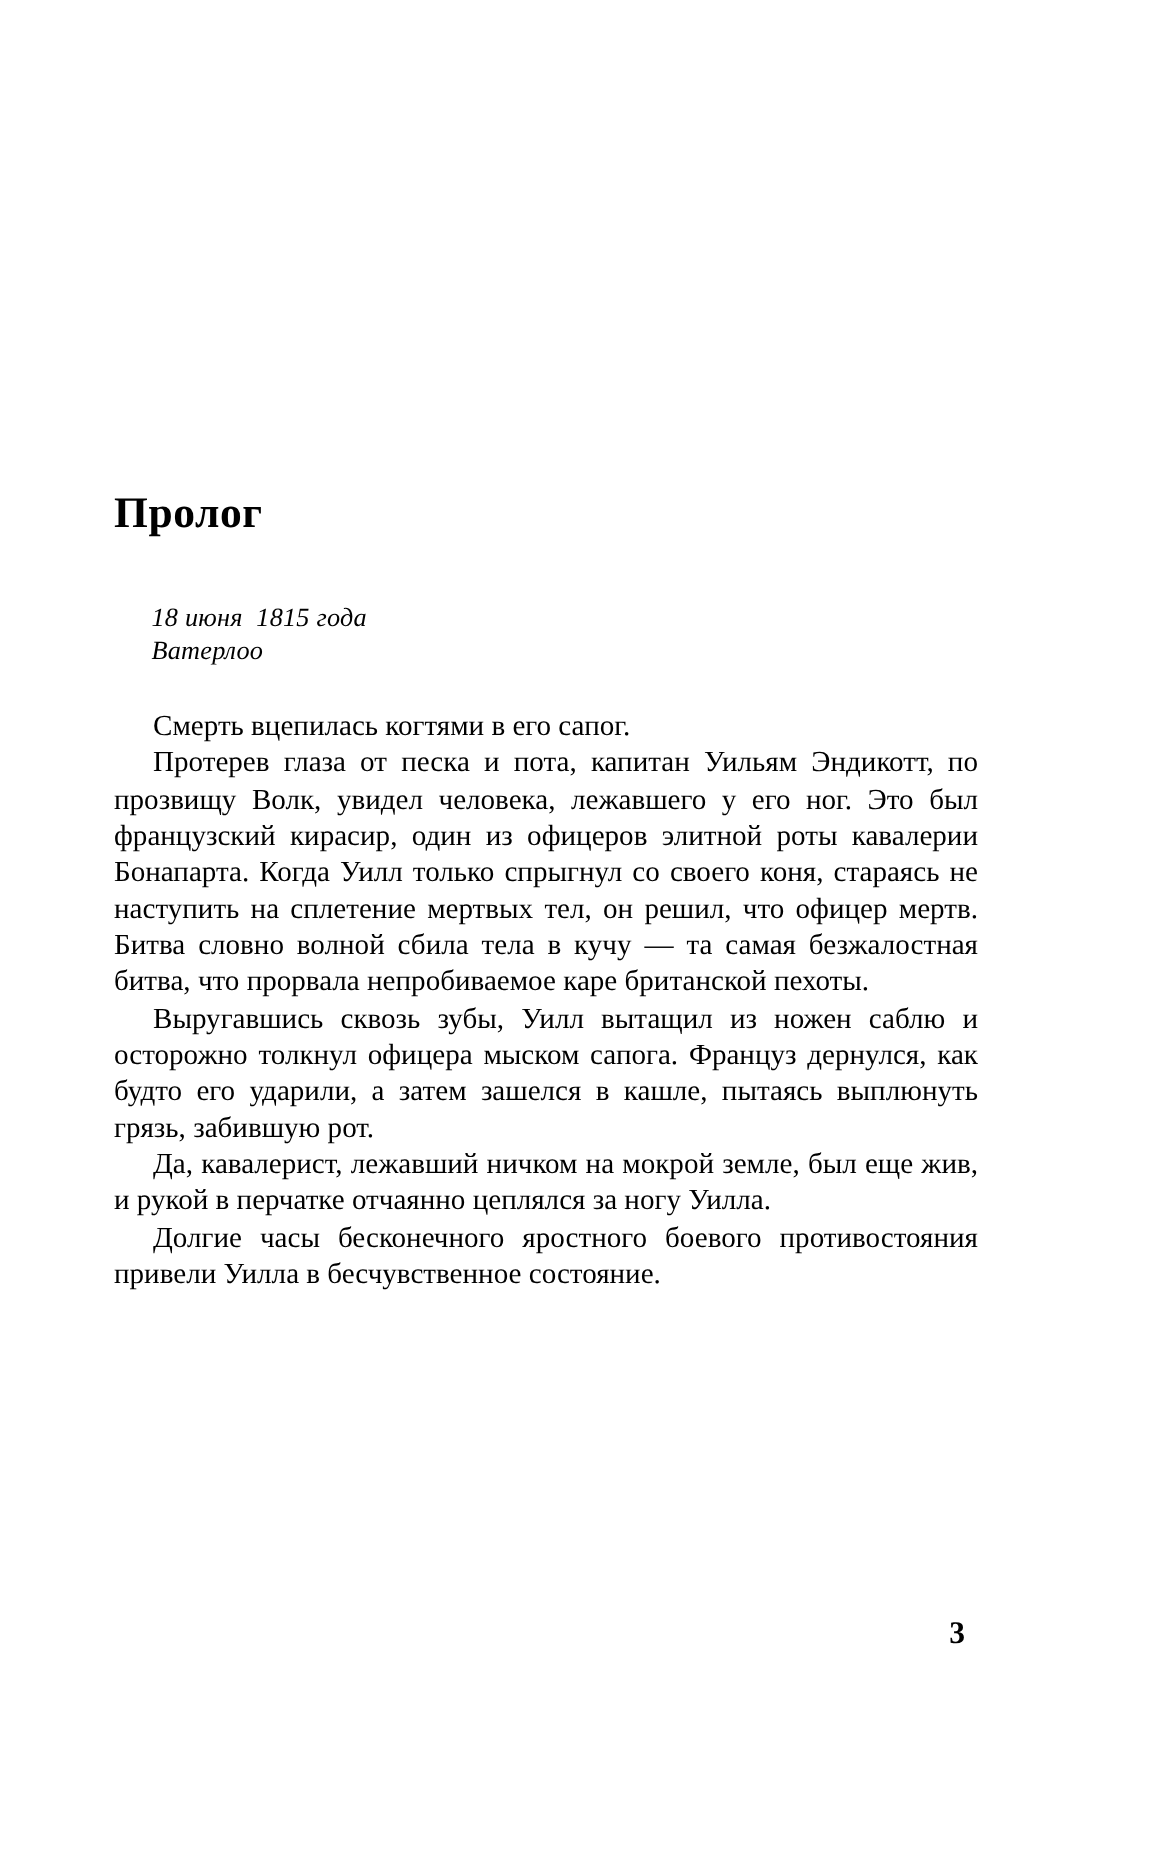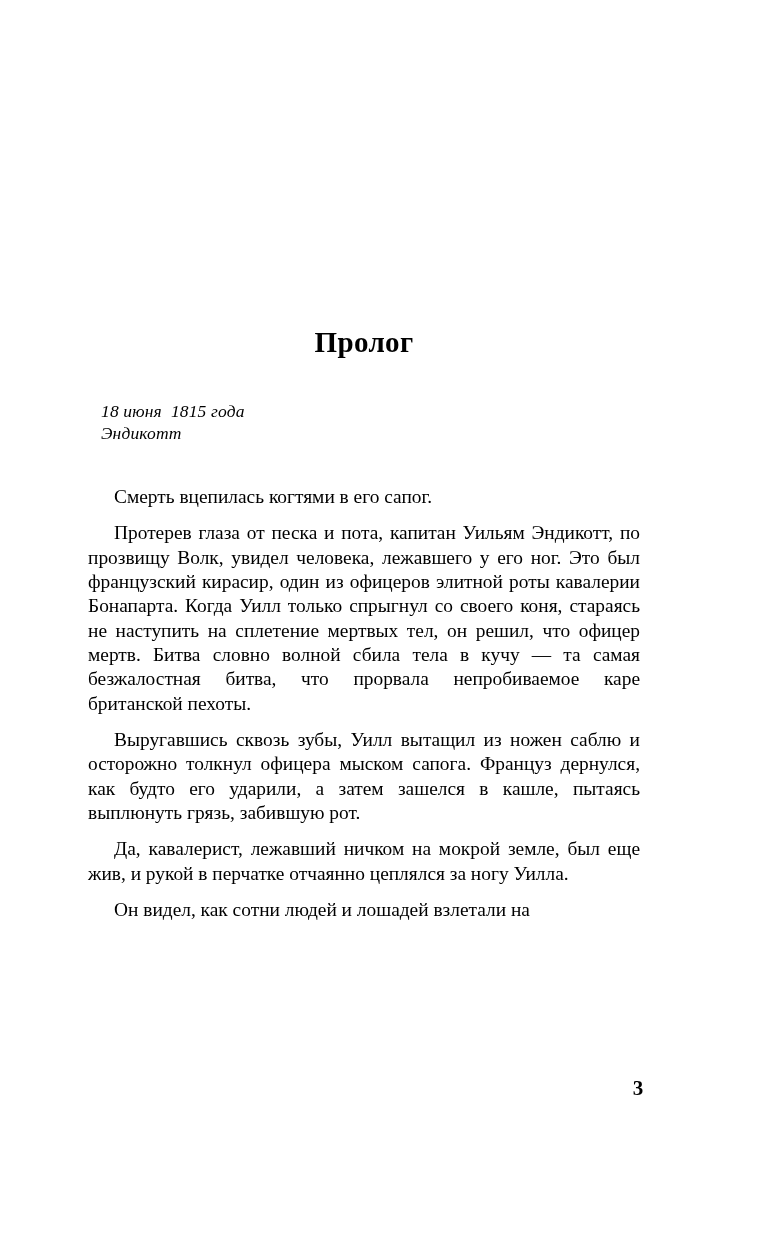--- a/index.html
+++ b/index.html
@@ -32,21 +32,20 @@
     top: 0;
     width: 576px;
   }
 
   
   .chapter-title {
     position: absolute;
     left: 0;
     top: 308px;
     width: 576px;
-    text-align: center;
     font-size: 29px;
     font-weight: bold;
     letter-spacing: 0.4px;
     line-height: 1.1;
   }
 
   
   .dateline {
     position: absolute;
     left: 25px;
@@ -69,21 +68,21 @@
     left: 0;
     top: 473px;
     width: 576px;
     font-size: 19.4px;
     line-height: 24.35px;
     text-align: justify;
     text-justify: inter-word;
     hyphens: manual;
   }
   .body-copy p {
-    margin: 12px;
+    margin: 0;
     text-indent: 26px;
     text-align: justify;
   }
   
   .body-copy p.last-line {
     text-align: left;
     text-indent: 26px;
   }
 
   
@@ -101,28 +100,28 @@
 <body>
 
 <div class="page">
 
   <div class="text-column">
 
     <h1 class="chapter-title">Пролог</h1>
 
     <div class="dateline">
       <span class="dateline-line">18 июня  1815 года</span>
-      <span class="dateline-line">Эндикотт</span>
+      <span class="dateline-line">Ватерлоо</span>
     </div>
 
     <div class="body-copy">
       <p>Смерть вцепилась когтями в его сапог.</p>
       <p>Протерев глаза от песка и пота, капитан Уильям Эндикотт, по прозвищу Волк, увидел человека, лежавшего у его ног. Это был французский кирасир, один из офицеров элитной роты кавалерии Бонапарта. Когда Уилл только спрыгнул со своего коня, стараясь не наступить на сплетение мертвых тел, он решил, что офицер мертв. Битва словно волной сбила тела в кучу — та самая безжалостная битва, что прорвала непробиваемое каре британской пехоты.</p>
       <p>Выругавшись сквозь зубы, Уилл вытащил из ножен саблю и осторожно толкнул офицера мыском сапога. Француз дернулся, как будто его ударили, а затем зашелся в кашле, пытаясь выплюнуть грязь, забившую рот.</p>
       <p>Да, кавалерист, лежавший ничком на мокрой земле, был еще жив, и рукой в перчатке отчаянно цеплялся за ногу Уилла.</p>
-      <p class="last-line">Он видел, как сотни людей и лошадей взлетали на</p>
+      <p>Долгие часы бесконечного яростного боевого противостояния привели Уилла в бесчувственное состояние.</p>
     </div>
 
   </div>
 
   <div class="folio">3</div>
 
 </div>
 
 </body></html>

